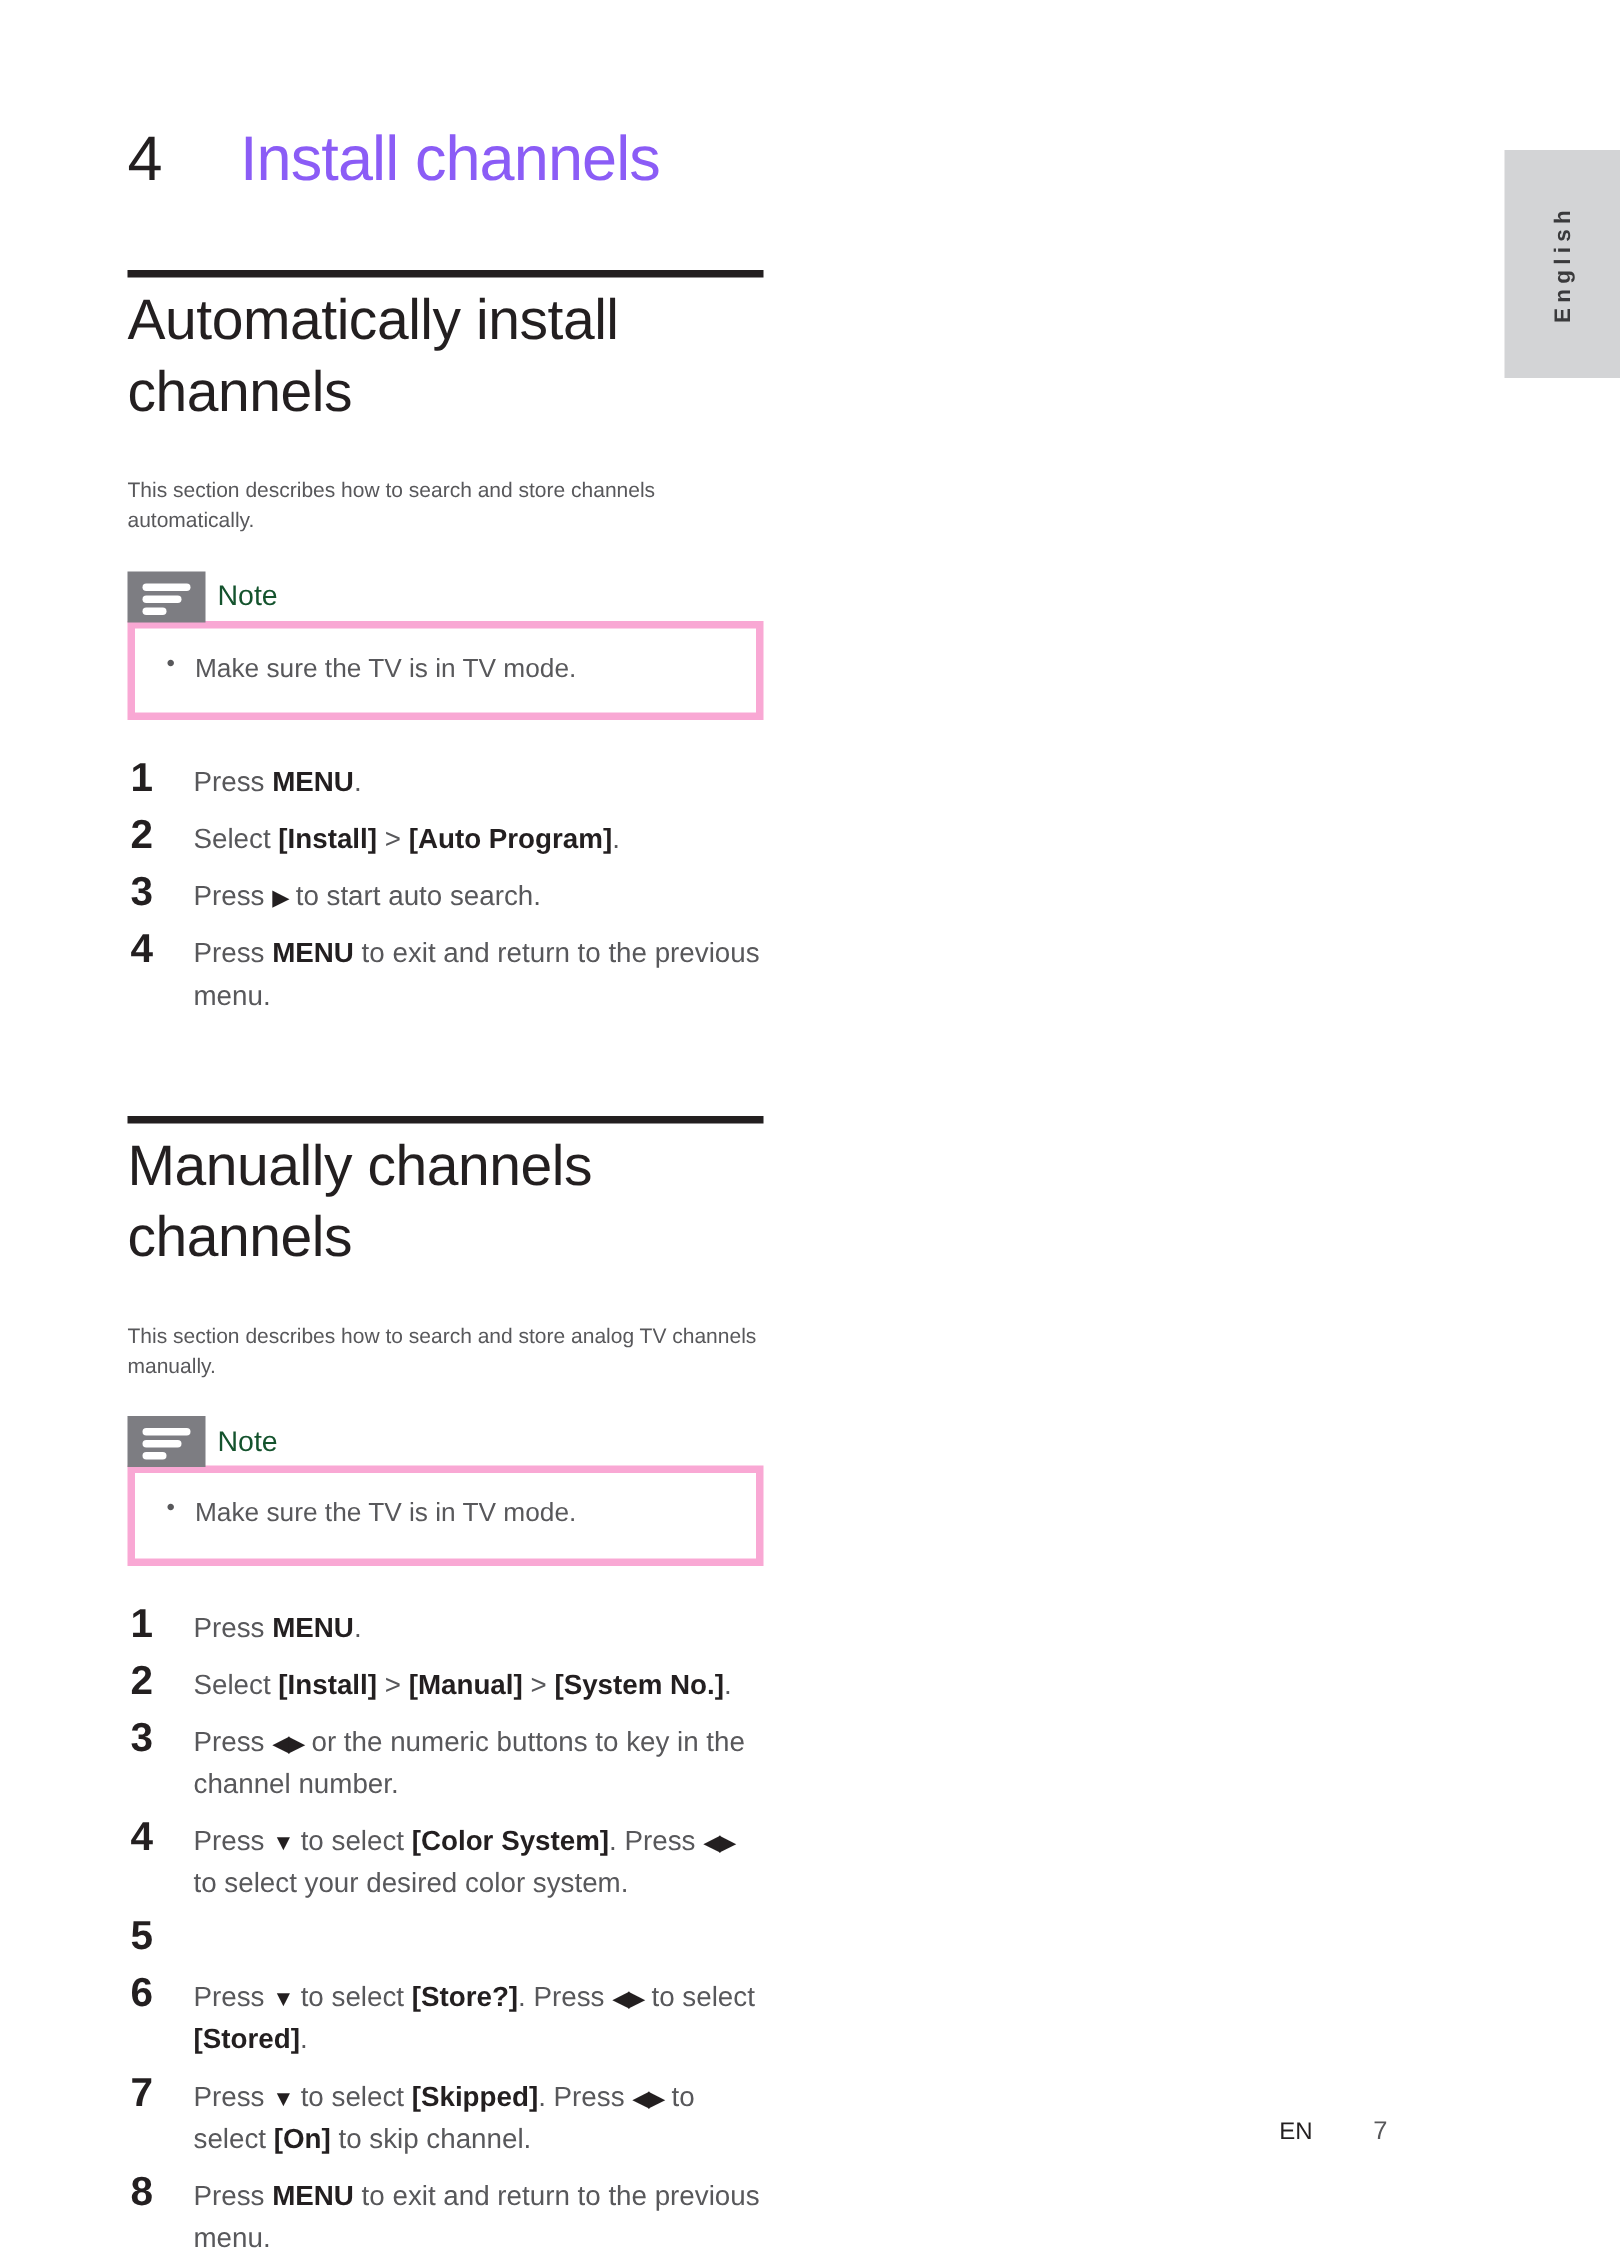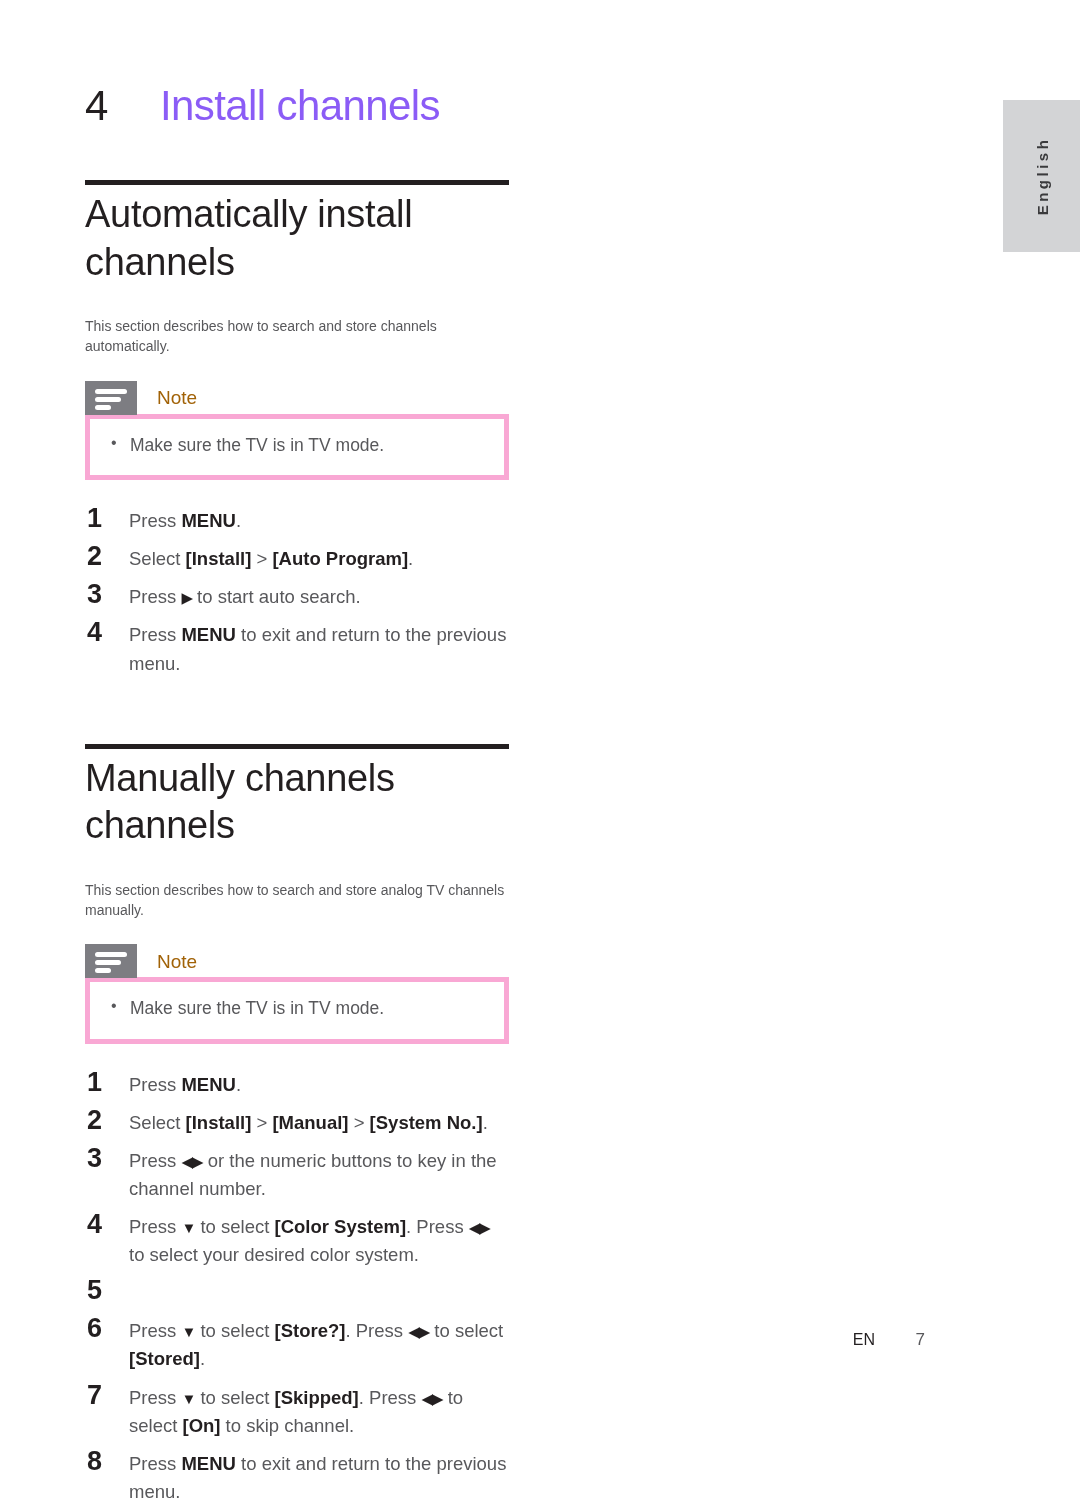--- a/index.html
+++ b/index.html
@@ -126,22 +126,22 @@
     position: absolute;
     background: #ffffff;
     border-radius: 4px;
     left: 10px;
   }
   .note-icon .bar.b1 { top: 8px;  width: 32px; height: 5px; }
   .note-icon .bar.b2 { top: 16px; width: 26px; height: 5px; }
   .note-icon .bar.b3 { top: 24px; width: 16px; height: 5px; }
   .note-label {
     font-size: 19px;
-    color: #a16207;
-    margin-left: 20px;
+    color: #14532d;
+    margin-left: 8px;
     align-self: center;
     line-height: 1;
   }
   .note-body {
     border: 5px solid #f9a8d4;
     margin-top: -1px;
     padding: 14px 16px 18px 16px;
     min-height: 26px;
     box-sizing: border-box;
   }
@@ -195,21 +195,21 @@
   .step-text .arrow {
     color: #231f20;
     font-size: 15px;
     letter-spacing: -1px;
   }
 
   
   .footer {
     position: absolute;
     left: 0;
-    top: 1330px;
+    top: 1411px;
     width: 1003px;
     text-align: right;
     padding-right: 0;
   }
   .footer-inner {
     display: inline-block;
   }
   .footer-lang {
     font-size: 16px;
     color: #231f20;

